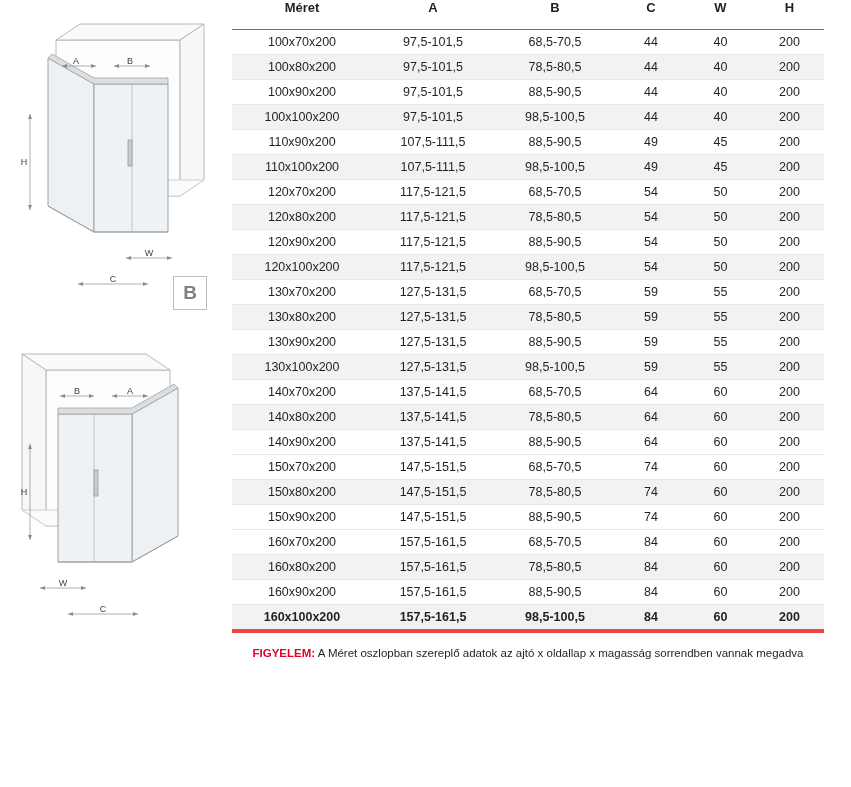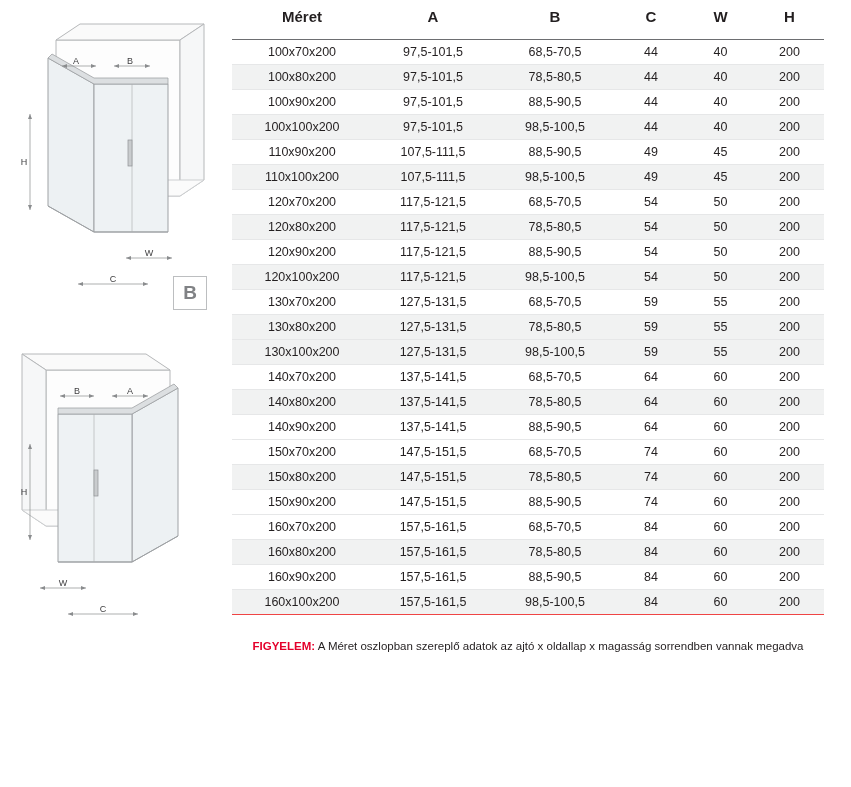--- a/index.html
+++ b/index.html
@@ -54,54 +54,55 @@
     top: 0;
     width: 619px;
   }
   table.spec {
     border-collapse: collapse;
     width: 592px;
     margin-left: 0;
     font-size: 12.5px;
   }
   table.spec thead th {
-    font-size: 15px;
+    font-size: 13px;
     font-weight: bold;
-    padding: 8px 4px 14px 4px;
+    padding: 0 4px 14px 4px;
     text-align: center;
     border-bottom: 1px solid #6d6e71;
     white-space: nowrap;
   }
   table.spec tbody td {
     text-align: center;
     padding: 4px 4px;
     height: 24.3px;
     line-height: 16px;
     border-bottom: 1px solid #e6e7e8;
     white-space: nowrap;
     font-size: 12.5px;
   }
   table.spec tbody tr.alt td {
     background: #f1f2f2;
   }
   table.spec tbody tr:last-child td {
-    border-bottom: 1px solid #ef4444;
+    border-bottom: 4px solid #ef4444;
+    font-weight: bold;
   }
 
   
   col.c-size { width: 140px; }
   col.c-a    { width: 122px; }
   col.c-b    { width: 122px; }
   col.c-c    { width: 70px; }
   col.c-w    { width: 69px; }
   col.c-h    { width: 69px; }
 
   .footnote {
     width: 592px;
-    margin-top: 25px;
+    margin-top: 14px;
     text-align: center;
     font-size: 11.5px;
     color: #231f20;
   }
   .footnote .lead {
     color: #e4002b;
     font-weight: bold;
   }
 
   .lbl { font-size: 9px; fill: #414042; font-family: "Liberation Sans", sans-serif; }
@@ -342,20 +343,28 @@
             <td>200</td>
           </tr>
           <tr class="alt">
             <td>130x80x200</td>
             <td>127,5-131,5</td>
             <td>78,5-80,5</td>
             <td>59</td>
             <td>55</td>
             <td>200</td>
           </tr>
+          <tr>
+            <td>130x90x200</td>
+            <td>127,5-131,5</td>
+            <td>88,5-90,5</td>
+            <td>59</td>
+            <td>55</td>
+            <td>200</td>
+          </tr>
           <tr class="alt">
             <td>130x100x200</td>
             <td>127,5-131,5</td>
             <td>98,5-100,5</td>
             <td>59</td>
             <td>55</td>
             <td>200</td>
           </tr>
           <tr>
             <td>140x70x200</td>

